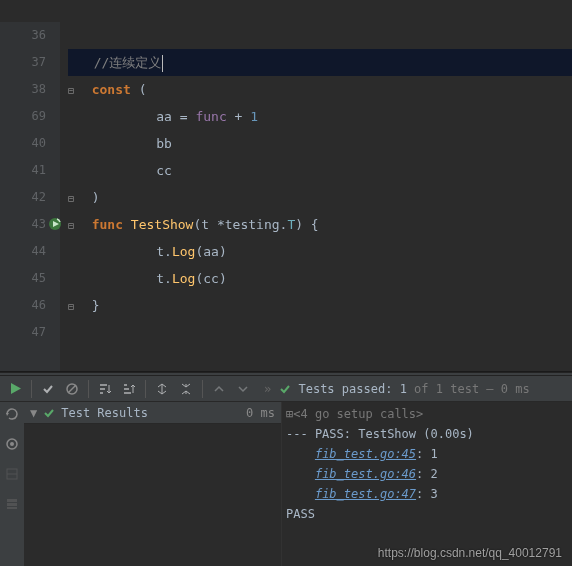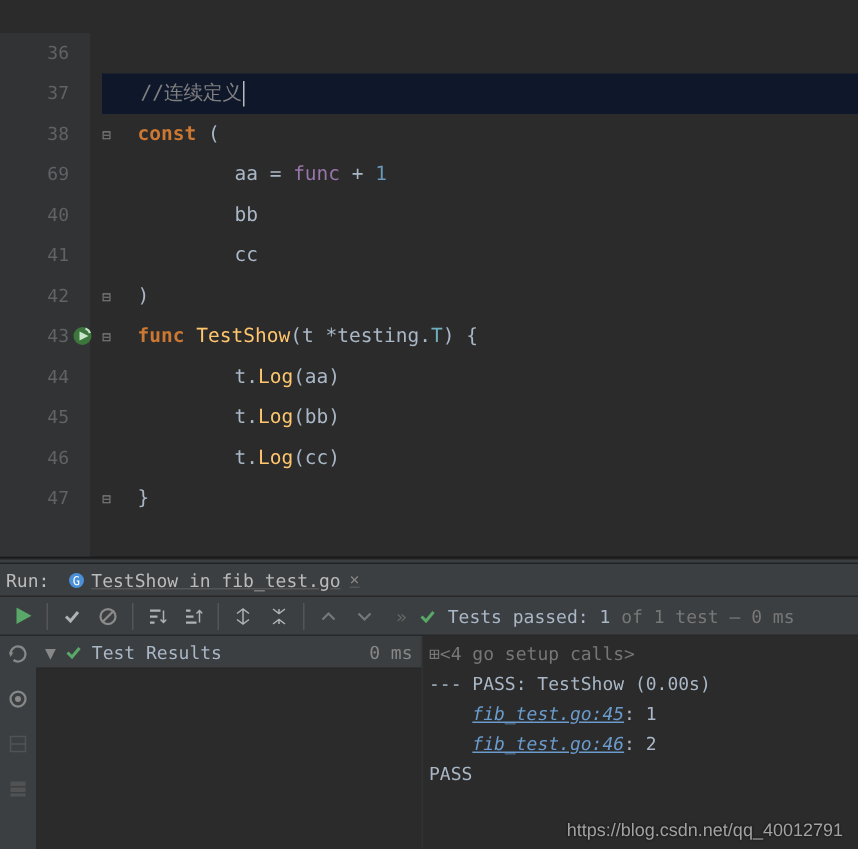--- a/index.html
+++ b/index.html
@@ -80,42 +80,28 @@
   <div class="code" id="code">
       <div class="line"><span style="display:inline-block;width:10px"></span><span></span></div>
       <div class="line active"><span style="display:inline-block;width:10px"></span><span>  </span><span class="k-comment">//连续定义</span><span class="caret"></span></div>
       <div class="line"><span class="k-comment" style="font-size:10px;margin-right:2px">⊟</span><span>  </span><span class="k-keyword">const</span><span class="k-ident"> (</span></div>
       <div class="line"><span style="display:inline-block;width:10px"></span><span>          </span><span class="k-ident">aa </span><span class="k-op">= </span><span class="k-builtin">func</span><span class="k-ident"> + </span><span class="k-num">1</span></div>
       <div class="line"><span style="display:inline-block;width:10px"></span><span>          </span><span class="k-ident">bb</span></div>
       <div class="line"><span style="display:inline-block;width:10px"></span><span>          </span><span class="k-ident">cc</span></div>
       <div class="line"><span class="k-comment" style="font-size:10px;margin-right:2px">⊟</span><span>  </span><span class="k-ident">)</span></div>
       <div class="line"><span class="k-comment" style="font-size:10px;margin-right:2px">⊟</span><span>  </span><span class="k-keyword">func</span><span class="k-ident"> </span><span class="k-func">TestShow</span><span class="k-ident">(t *</span><span class="k-ident">testing</span><span class="k-ident">.</span><span class="k-type">T</span><span class="k-ident">) {</span></div>
       <div class="line"><span style="display:inline-block;width:10px"></span><span>          </span><span class="k-ident">t.</span><span class="k-func">Log</span><span class="k-ident">(aa)</span></div>
-      <div class="line"><span style="display:inline-block;width:10px"></span><span>          </span><span class="k-ident">t.</span><span class="k-func">Log</span><span class="k-ident">(bb)</span></div>
       <div class="line"><span style="display:inline-block;width:10px"></span><span>          </span><span class="k-ident">t.</span><span class="k-func">Log</span><span class="k-ident">(cc)</span></div>
       <div class="line"><span class="k-comment" style="font-size:10px;margin-right:2px">⊟</span><span>  </span><span class="k-ident">}</span></div>
     </div>
 </div>
 
 <div class="divider"></div>
 
 <div class="run-panel">
-  <div class="run-header">
-    <span>Run:</span>
-    <span class="tab">
-      <span>
-        <svg width="12" height="12">
-            <circle cx="6" cy="6" r="5" fill="#4a90d9"></circle>
-            <text x="6" y="9" font-size="8" text-anchor="middle" fill="#fff">G</text>
-          </svg>
-      </span>
-      <span>TestShow in fib_test.go</span>
-      <span class="close-x">×</span>
-    </span>
-  </div>
 
   <div class="toolbar">
     <div class="btn green">
       <svg width="11" height="11">
           <polygon points="1,0 11,5.5 1,11" fill="#59a869"></polygon>
         </svg>
     </div>
     <div class="sep"></div>
     <div class="btn">
       <svg width="12" height="12">
@@ -214,18 +200,19 @@
         </span>
         <span>Test Results</span>
         <span class="time">0 ms</span>
       </div>
     </div>
     <div class="output-col" id="output">
       <div class="setup"><span>⊞</span><span>&lt;4 go setup calls&gt;</span></div>
         <div>--- PASS: TestShow (0.00s)</div>
         <div>&nbsp;&nbsp;&nbsp;&nbsp;<span class="link">fib_test.go:45</span><span>: 1</span></div>
         <div>&nbsp;&nbsp;&nbsp;&nbsp;<span class="link">fib_test.go:46</span><span>: 2</span></div>
+        <div>&nbsp;&nbsp;&nbsp;&nbsp;<span class="link">fib_test.go:47</span><span>: 3</span></div>
         <div>PASS</div>
       </div>
   </div>
 </div>
 
 <div class="watermark">https://blog.csdn.net/qq_40012791</div>
 
 </body></html>

